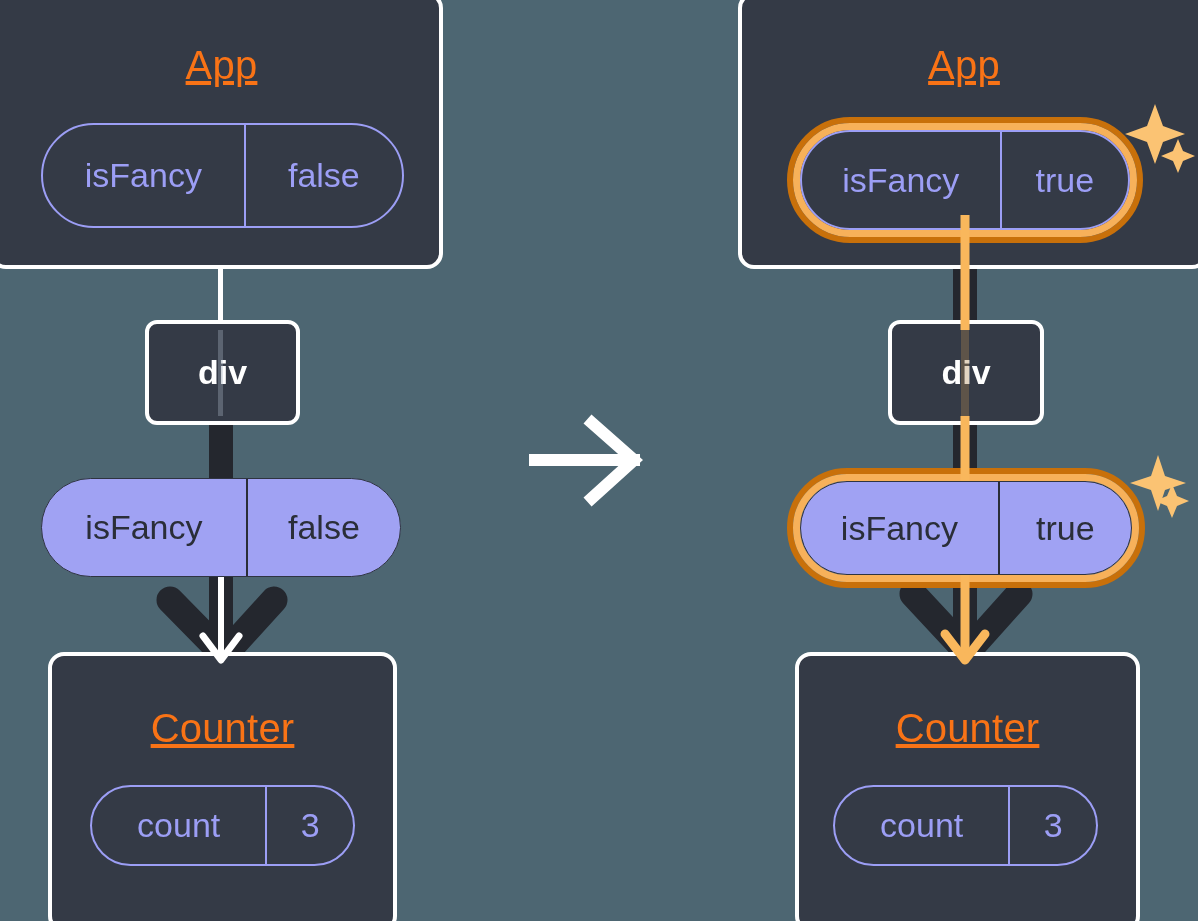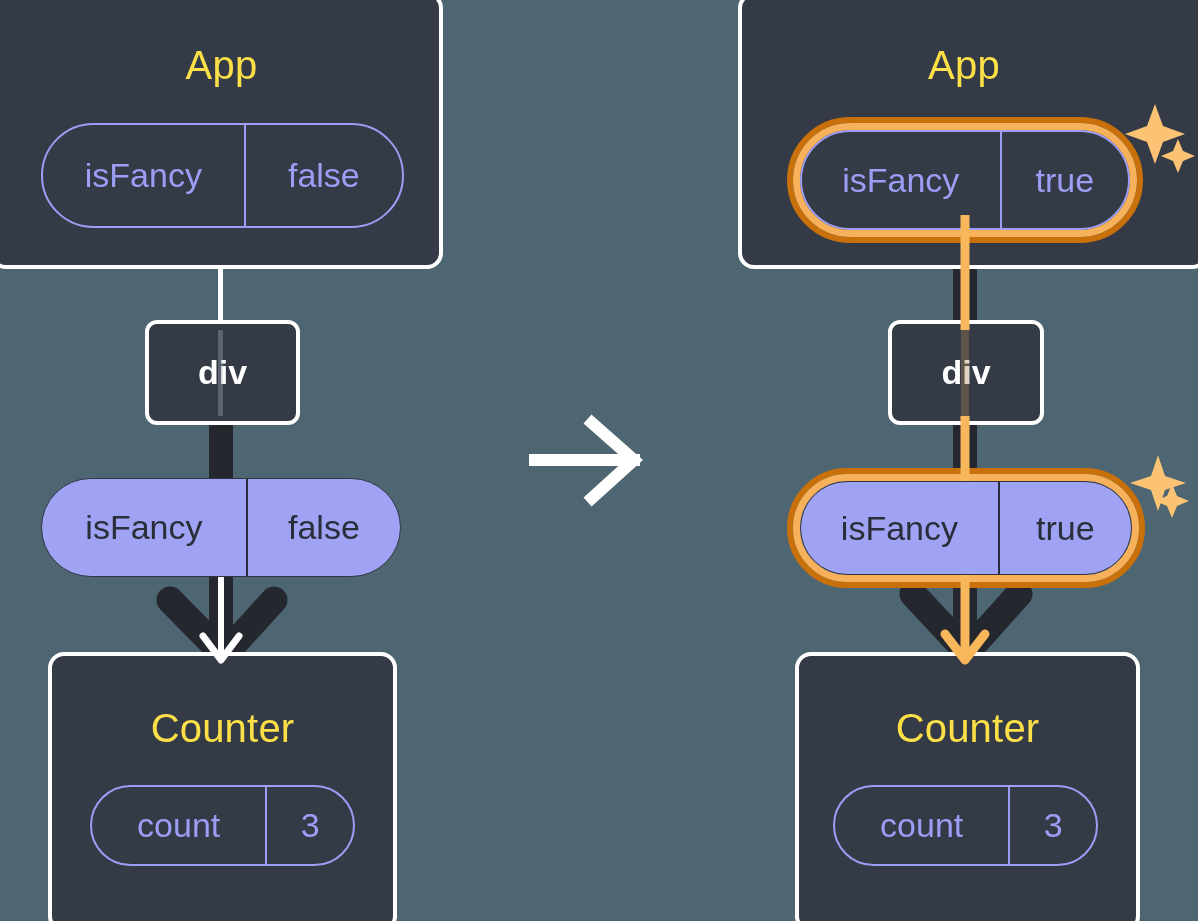--- a/index.html
+++ b/index.html
@@ -22,24 +22,25 @@
     background: #343a46;
     border: 4px solid #ffffff;
     border-radius: 16px;
     box-sizing: border-box;
     z-index: 3;
   }
   .card-title {
     position: absolute;
     left: 0; right: 0;
     text-align: center;
-    color: #fde047;
+    color: #f97316;
     font-size: 40px;
     letter-spacing: .2px;
     white-space: nowrap;
+    text-decoration: underline;
   }
 
   .divbox {
     position: absolute;
     background: #343a46;
     border: 4px solid #ffffff;
     border-radius: 12px;
     box-sizing: border-box;
     display: flex;
     align-items: center;

